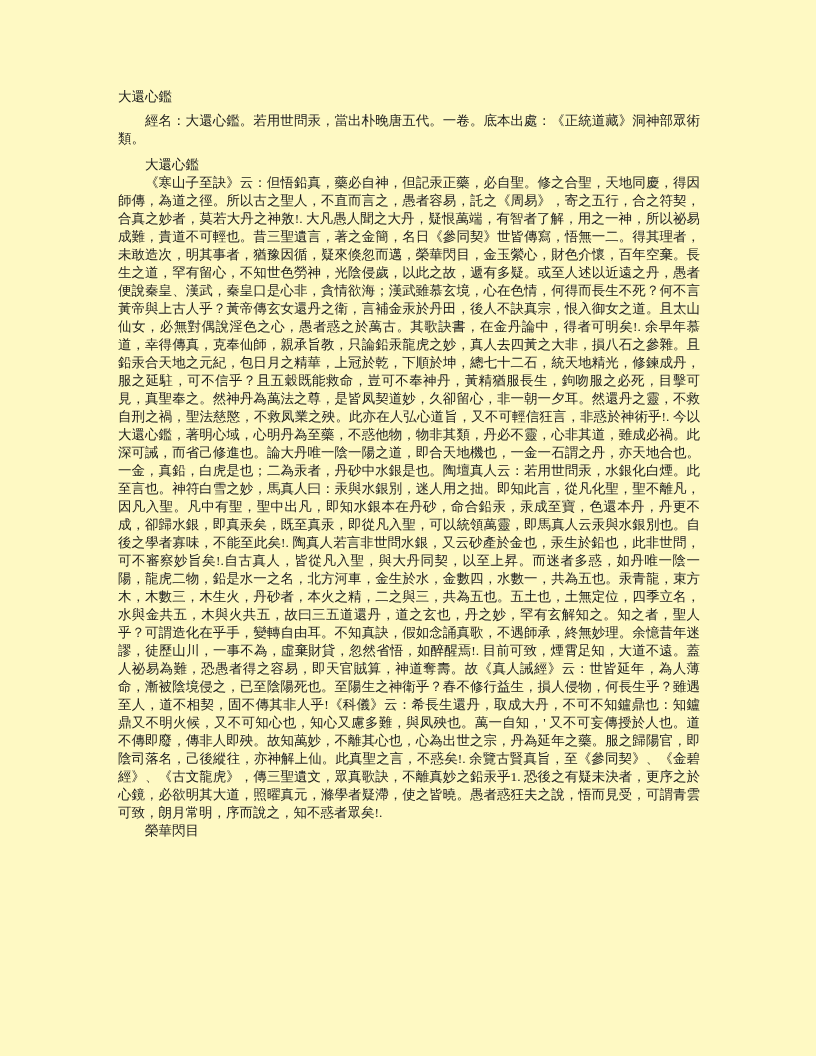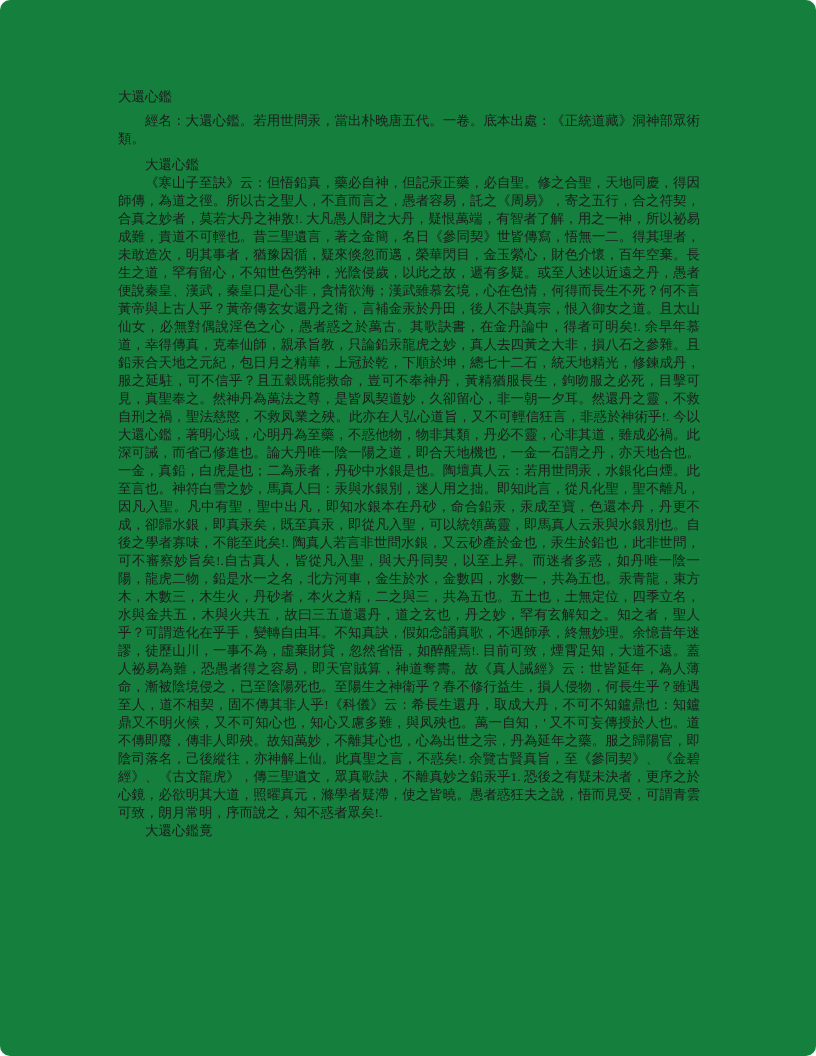--- a/index.html
+++ b/index.html
@@ -4,29 +4,28 @@
 <style>
   html, body {
     margin: 0;
     padding: 0;
     background: #ffffff;
   }
   .page {
     position: relative;
     width: 816px;
     height: 1056px;
-    background: #15803d;
+    background: #fef9c3;
     box-sizing: border-box;
     padding: 88px 116px 0 118px;
     overflow: hidden;
     font-family: "Liberation Serif", serif;
     color: #1c1c1c;
     font-size: 13.5px;
     line-height: 18px;
-    border-radius: 10px;
   }
   .doc-title {
     font-size: 13.5px;
     font-weight: normal;
     margin: 0 0 6px 0;
     line-height: 18px;
   }
   .meta-paragraph {
     margin: 0;
     text-indent: 2em;
@@ -51,14 +50,14 @@
 
 <div class="page">
   <h1 class="doc-title">大還心鑑</h1>
 
   <p class="meta-paragraph">經名：大還心鑑。若用世問汞，當出朴晚唐五代。一卷。底本出處：《正統道藏》洞神部眾術類。</p>
 
   <p class="section-title">大還心鑑</p>
 
   <p class="body-paragraph">《寒山子至訣》云：但悟鉛真，藥必自神，但記汞正藥，必自聖。修之合聖，天地同慶，得因師傳，為道之徑。所以古之聖人，不直而言之，愚者容易，託之《周易》，寄之五行，合之符契，合真之妙者，莫若大丹之神敫!. 大凡愚人聞之大丹，疑恨萬端，有智者了解，用之一神，所以祕易成難，貴道不可輕也。昔三聖遺言，著之金簡，名日《參同契》世皆傳寫，悟無一二。得其理者，未敢造次，明其事者，猶豫因循，疑來倏忽而邁，榮華閃目，金玉縈心，財色介懷，百年空棄。長生之道，罕有留心，不知世色勞神，光陰侵歲，以此之故，遞有多疑。或至人述以近遠之丹，愚者便說秦皇、漢武，秦皇口是心非，貪情欲海；漢武雖慕玄境，心在色情，何得而長生不死？何不言黃帝與上古人乎？黃帝傳玄女還丹之衛，言補金汞於丹田，後人不訣真宗，恨入御女之道。且太山仙女，必無對偶說淫色之心，愚者惑之於萬古。其歌訣書，在金丹論中，得者可明矣!. 余早年慕道，幸得傳真，克奉仙師，親承旨教，只論鉛汞龍虎之妙，真人去四黃之大非，損八石之參雜。且鉛汞合天地之元紀，包日月之精華，上冠於乾，下順於坤，總七十二石，統天地精光，修鍊成丹，服之延駐，可不信乎？且五穀既能救命，豈可不奉神丹，黃精猶服長生，鉤吻服之必死，目擊可見，真聖奉之。然神丹為萬法之尊，是皆凤契道妙，久卻留心，非一朝一夕耳。然還丹之靈，不救自刑之禍，聖法慈愍，不救凤業之殃。此亦在人弘心道旨，又不可輕信狂言，非惑於神術乎!. 今以大還心鑑，著明心域，心明丹為至藥，不惑他物，物非其類，丹必不靈，心非其道，雖成必禍。此深可誡，而省己修進也。論大丹唯一陰一陽之道，即合天地機也，一金一石謂之丹，亦天地合也。一金，真鉛，白虎是也；二為汞者，丹砂中水銀是也。陶壇真人云：若用世問汞，水銀化白煙。此至言也。神符白雪之妙，馬真人曰：汞與水銀別，迷人用之拙。即知此言，從凡化聖，聖不離凡，因凡入聖。凡中有聖，聖中出凡，即知水銀本在丹砂，命合鉛汞，汞成至寶，色還本丹，丹更不成，卻歸水銀，即真汞矣，既至真汞，即從凡入聖，可以統領萬靈，即馬真人云汞與水銀別也。自後之學者寡味，不能至此矣!. 陶真人若言非世問水銀，又云砂產於金也，汞生於鉛也，此非世問，可不審察妙旨矣!.自古真人，皆從凡入聖，與大丹同契，以至上昇。而迷者多惑，如丹唯一陰一陽，龍虎二物，鉛是水一之名，北方河車，金生於水，金數四，水數一，共為五也。汞青龍，束方木，木數三，木生火，丹砂者，本火之精，二之與三，共為五也。五土也，土無定位，四季立名，水與金共五，木與火共五，故曰三五道還丹，道之玄也，丹之妙，罕有玄解知之。知之者，聖人乎？可謂造化在乎手，變轉自由耳。不知真訣，假如念誦真歌，不遇師承，終無妙理。余憶昔年迷謬，徒歷山川，一事不為，虛棄財貸，忽然省悟，如醉醒焉!. 目前可致，煙霄足知，大道不遠。蓋人祕易為難，恐愚者得之容易，即天官賊算，神道奪壽。故《真人誡經》云：世皆延年，為人薄命，漸被陰境侵之，已至陰陽死也。至陽生之神衛乎？春不修行益生，損人侵物，何長生乎？雖遇至人，道不相契，固不傳其非人乎!《科儀》云：希長生還丹，取成大丹，不可不知鑪鼎也：知鑪鼎又不明火候，又不可知心也，知心又慮多難，與凤殃也。萬一自知，' 又不可妄傳授於人也。道不傳即廢，傳非人即殃。故知萬妙，不離其心也，心為出世之宗，丹為延年之藥。服之歸陽官，即陰司落名，己後縱往，亦神解上仙。此真聖之言，不惑矣!. 余覽古賢真旨，至《參同契》、《金碧經》、《古文龍虎》，傳三聖遺文，眾真歌訣，不離真妙之鉛汞乎1. 恐後之有疑未決者，更序之於心鏡，必欲明其大道，照曜真元，滌學者疑滯，使之皆曉。愚者惑狂夫之說，悟而見受，可謂青雲可致，朗月常明，序而說之，知不惑者眾矣!.</p>
 
-  <p class="closing-line">大還心鑑竟</p>
+  <p class="closing-line">榮華閃目</p>
 </div>
 
 </body></html>

